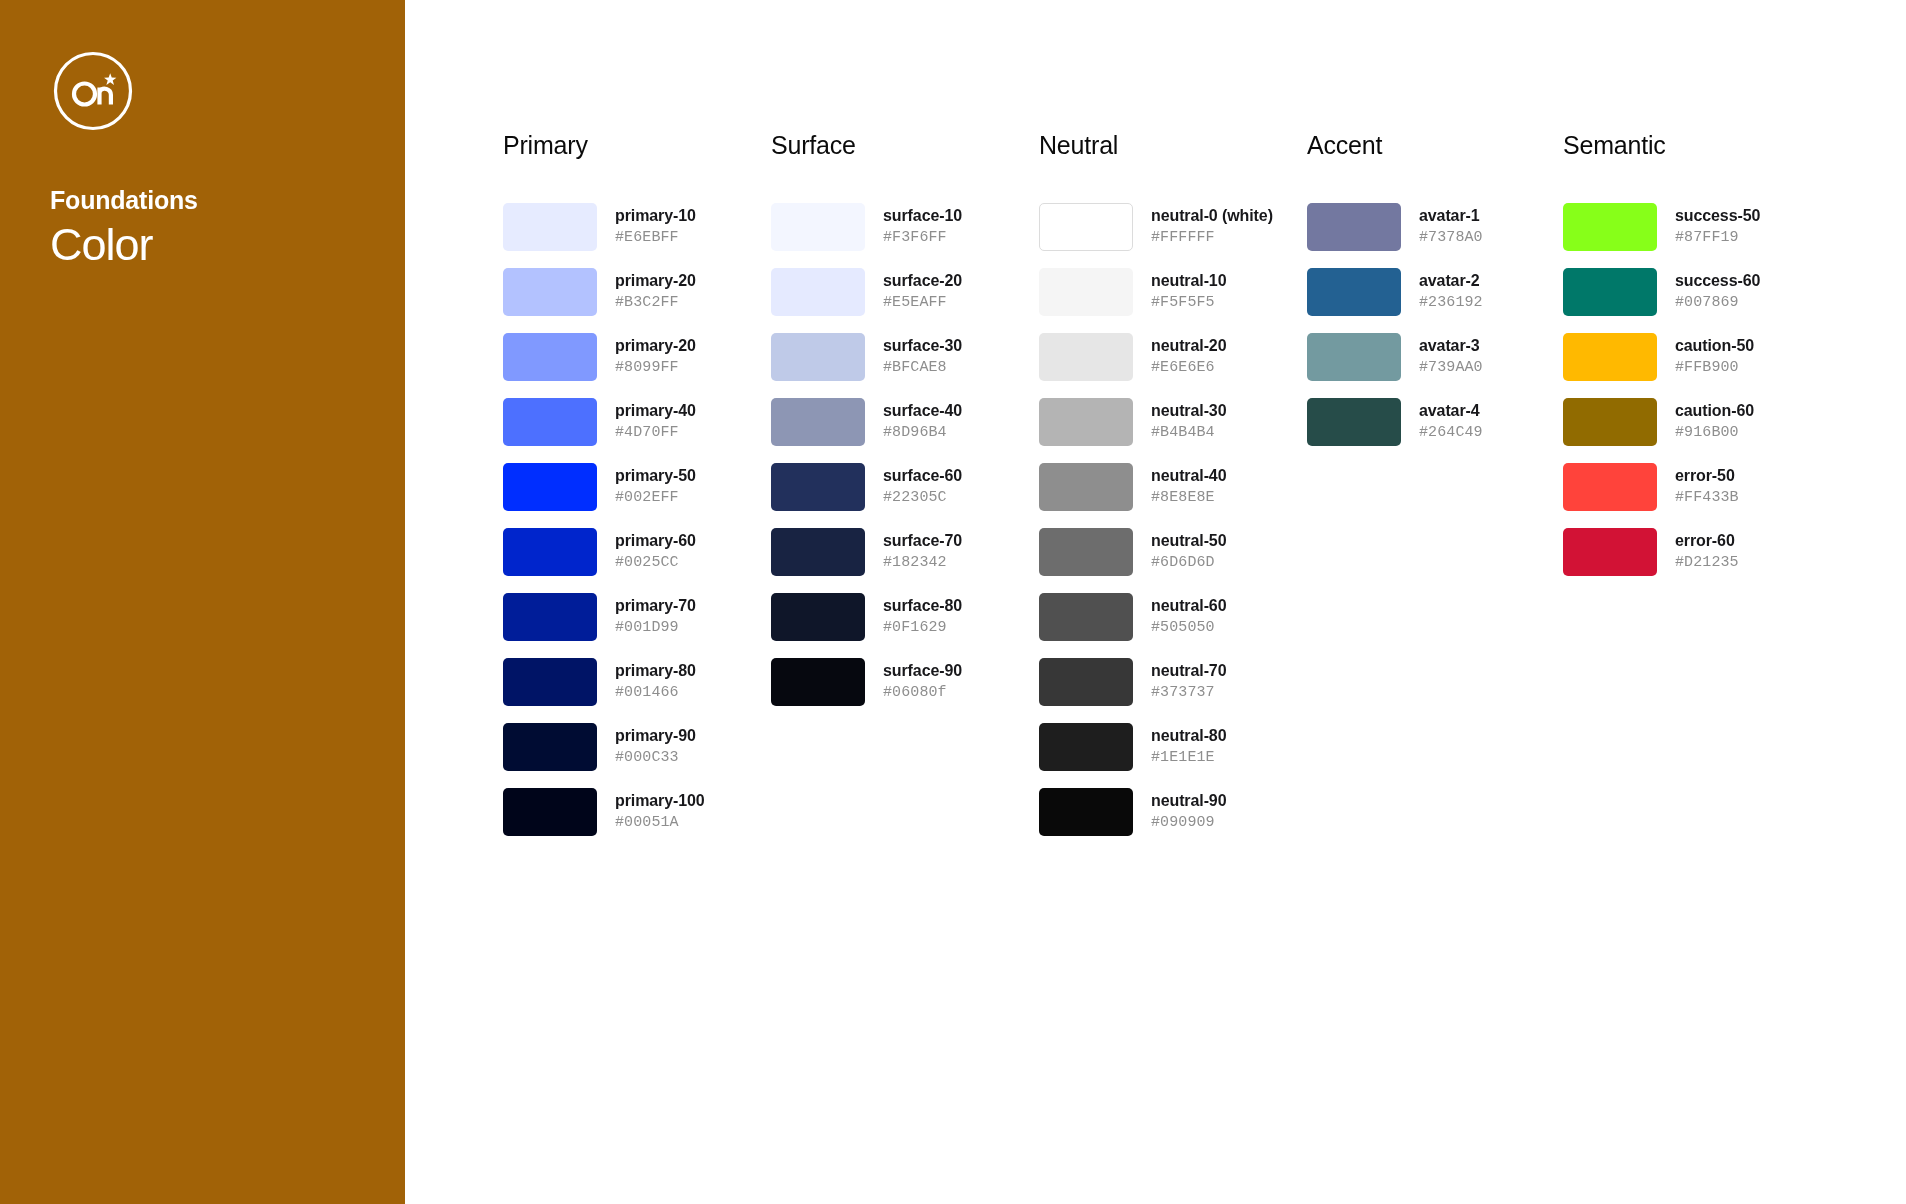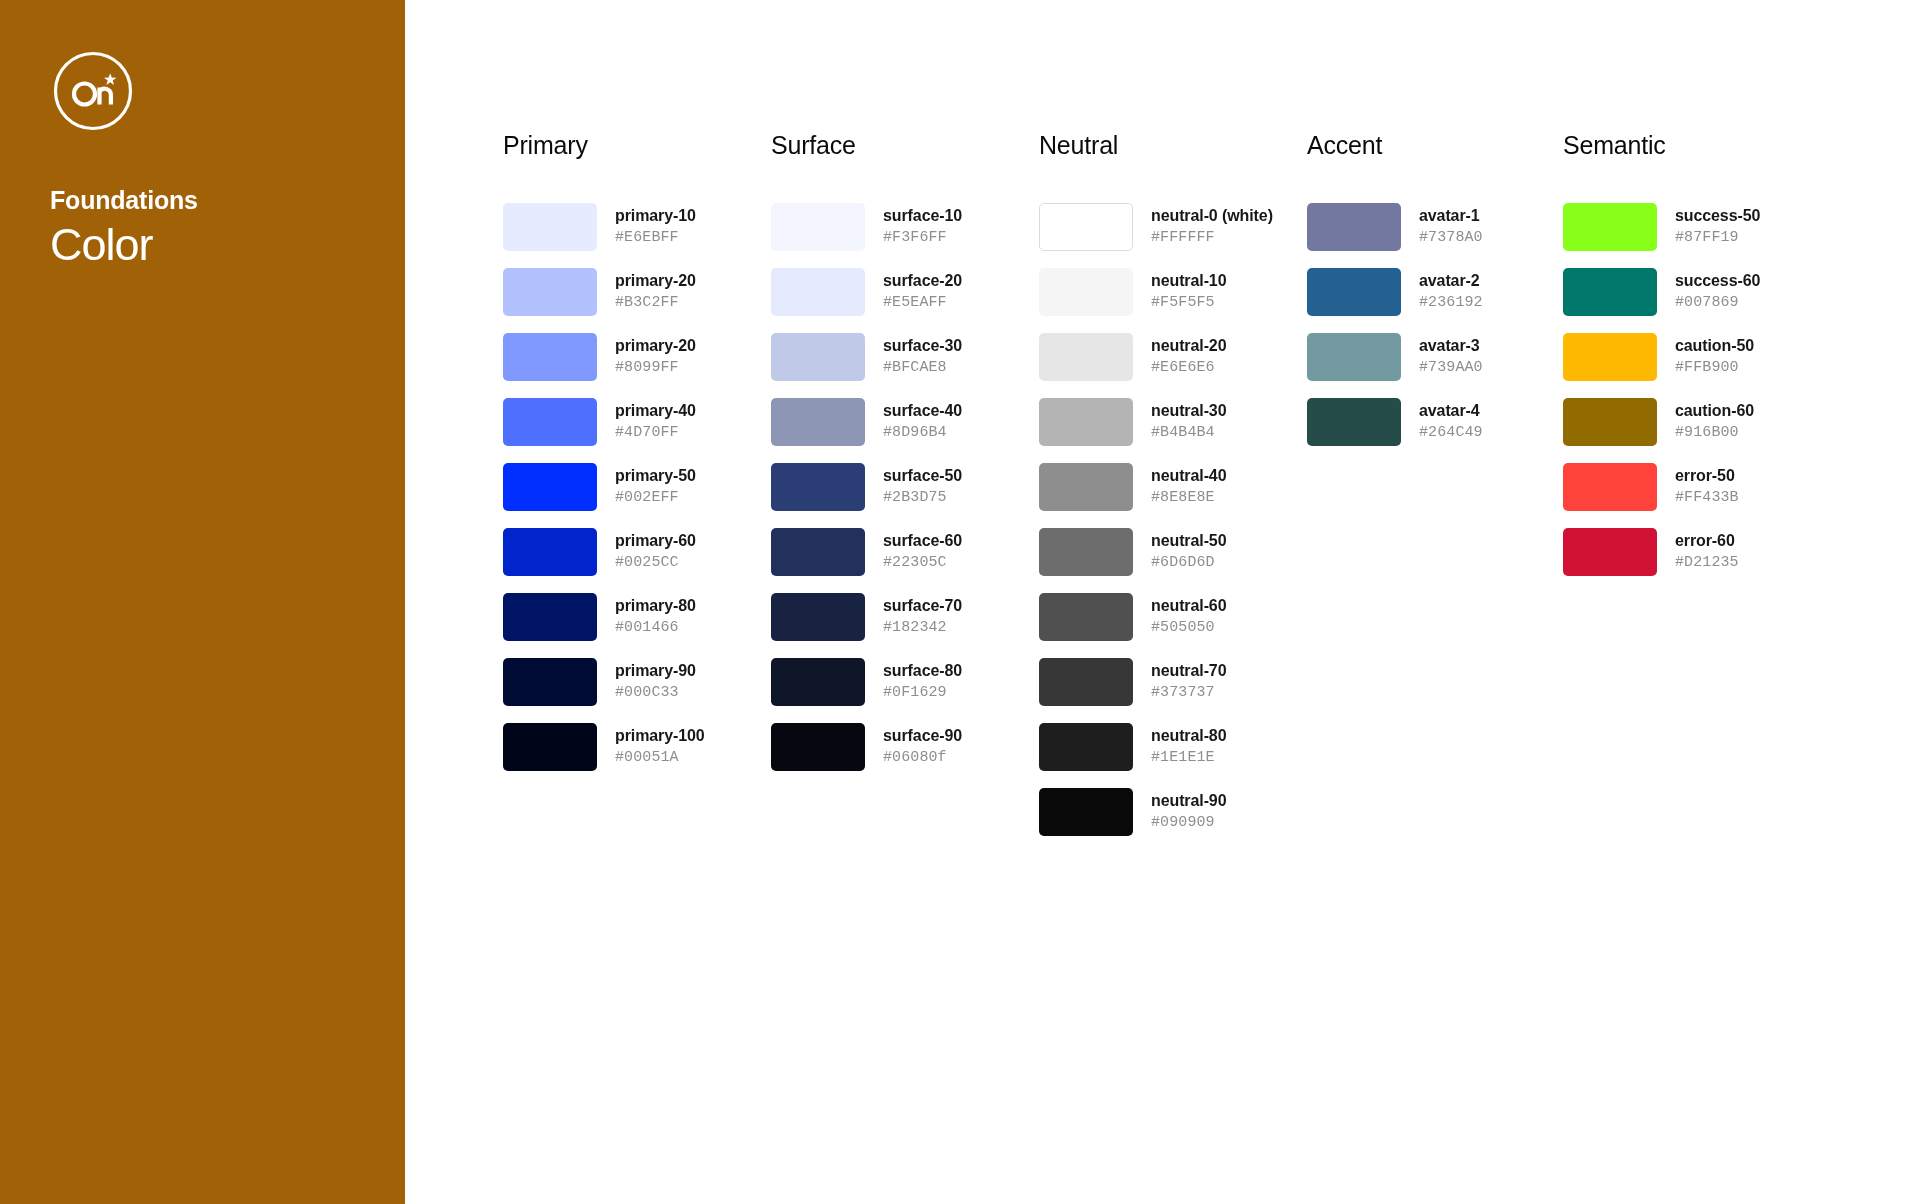--- a/index.html
+++ b/index.html
@@ -201,20 +201,27 @@
             </div>
           </div>
           <div class="swatch-row">
             <div class="swatch-chip" style="background-color: rgb(0, 37, 204);"></div>
             <div class="swatch-meta">
               <div class="swatch-name">primary-60</div>
               <div class="swatch-hex">#0025CC</div>
             </div>
           </div>
           <div class="swatch-row">
+            <div class="swatch-chip" style="background-color: rgb(0, 29, 153);"></div>
+            <div class="swatch-meta">
+              <div class="swatch-name">primary-70</div>
+              <div class="swatch-hex">#001D99</div>
+            </div>
+          </div>
+          <div class="swatch-row">
             <div class="swatch-chip" style="background-color: rgb(0, 20, 102);"></div>
             <div class="swatch-meta">
               <div class="swatch-name">primary-80</div>
               <div class="swatch-hex">#001466</div>
             </div>
           </div>
           <div class="swatch-row">
             <div class="swatch-chip" style="background-color: rgb(0, 12, 51);"></div>
             <div class="swatch-meta">
               <div class="swatch-name">primary-90</div>
@@ -255,27 +262,20 @@
             </div>
           </div>
           <div class="swatch-row">
             <div class="swatch-chip" style="background-color: rgb(141, 150, 180);"></div>
             <div class="swatch-meta">
               <div class="swatch-name">surface-40</div>
               <div class="swatch-hex">#8D96B4</div>
             </div>
           </div>
           <div class="swatch-row">
-            <div class="swatch-chip" style="background-color: rgb(43, 61, 117);"></div>
-            <div class="swatch-meta">
-              <div class="swatch-name">surface-50</div>
-              <div class="swatch-hex">#2B3D75</div>
-            </div>
-          </div>
-          <div class="swatch-row">
             <div class="swatch-chip" style="background-color: rgb(34, 48, 92);"></div>
             <div class="swatch-meta">
               <div class="swatch-name">surface-60</div>
               <div class="swatch-hex">#22305C</div>
             </div>
           </div>
           <div class="swatch-row">
             <div class="swatch-chip" style="background-color: rgb(24, 35, 66);"></div>
             <div class="swatch-meta">
               <div class="swatch-name">surface-70</div>

